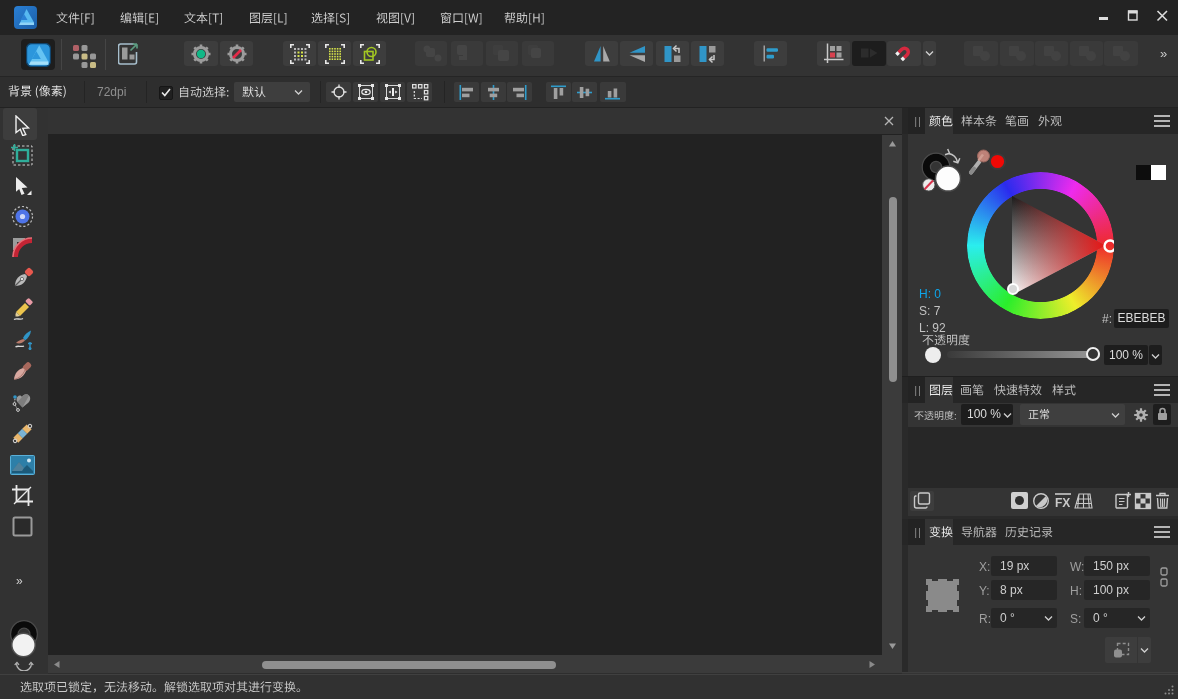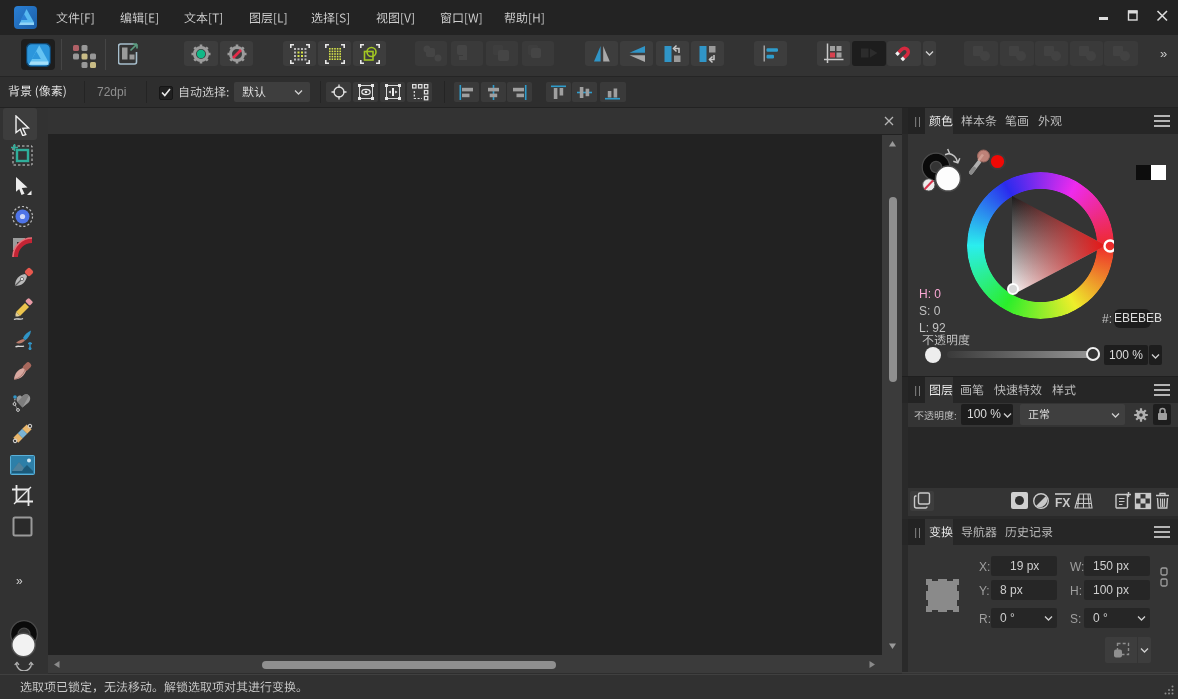--- a/index.html
+++ b/index.html
@@ -595,25 +595,25 @@
           <stop offset="0" stop-color="#d02020" stop-opacity="0"></stop>
             <stop offset="0.55" stop-color="#d82020" stop-opacity="0.55"></stop>
             <stop offset="1" stop-color="#e81414" stop-opacity="1"></stop>
         </linearGradient>
       </defs>
       <path d="M45 24 L45 123 L139 73.5 Z" fill="url(#triv)"></path>
       <path d="M45 24 L45 123 L139 73.5 Z" fill="url(#trir)"></path>
       <circle cx="143" cy="74" r="5.5" fill="none" stroke="#ffffff" stroke-width="2.4"></circle>
       <circle cx="46" cy="117" r="5" fill="#d8d8d8" stroke="#ffffff" stroke-width="2"></circle>
     </svg>
-    <div class="abs" style="left:17px;top:179px;font-size:12px;color:#f9a8d4;">H: 0</div>
-    <div class="abs" style="left:17px;top:196px;font-size:12px;color:#c3c3c3;">S: 0</div>
+    <div class="abs" style="left:17px;top:179px;font-size:12px;color:#0ea5e9;">H: 0</div>
+    <div class="abs" style="left:17px;top:196px;font-size:12px;color:#c3c3c3;">S: 7</div>
     <div class="abs" style="left:17px;top:213px;font-size:12px;color:#c3c3c3;">L: 92</div>
     <div class="abs" style="left:200px;top:204px;font-size:12px;color:#c3c3c3;">#:</div>
-    <div class="inp" style="left:212px;top:201px;width:37px;height:19px;line-height:19px;text-align:center;border-radius:6px;">EBEBEB</div>
+    <div class="inp" style="left:212px;top:201px;width:55px;height:19px;line-height:19px;text-align:center;">EBEBEB</div>
     <svg class="abs" style="left:20px;top:223.0px" width="50" height="18" viewBox="0 0 50 18">
         <path transform="translate(0,13.4)" d="M6.7 -5.7C8.1 -4.8 9.9 -3.4 10.8 -2.4L11.5 -3.1C10.6 -4.1 8.8 -5.4 7.4 -6.3ZM0.8 -9.2V-8.3H6.2C5.0 -6.3 2.9 -4.2 0.5 -3.1C0.7 -2.9 1.0 -2.5 1.1 -2.3C2.8 -3.1 4.3 -4.4 5.5 -5.8V0.9H6.5V-7.0C6.8 -7.4 7.1 -7.9 7.3 -8.3H11.2V-9.2Z M12.7 -9.2C13.4 -8.6 14.2 -7.8 14.6 -7.2L15.3 -7.7C15.0 -8.3 14.1 -9.1 13.4 -9.7ZM22.2 -9.9C20.8 -9.6 18.2 -9.4 16.1 -9.3C16.1 -9.1 16.2 -8.8 16.3 -8.6C17.2 -8.7 18.1 -8.7 19.1 -8.8V-7.9H15.8V-7.2H18.6C17.8 -6.3 16.5 -5.5 15.4 -5.2C15.6 -5.0 15.8 -4.7 15.9 -4.5C17.1 -5.0 18.3 -5.8 19.1 -6.7V-5.1H20.0V-6.8C20.8 -5.8 22.0 -5.0 23.1 -4.6C23.2 -4.8 23.4 -5.1 23.6 -5.2C22.5 -5.6 21.3 -6.3 20.5 -7.2H23.4V-7.9H20.0V-8.9C21.0 -9.0 22.0 -9.1 22.8 -9.3ZM16.7 -4.8V-4.1H18.1C17.9 -2.8 17.4 -1.9 15.7 -1.4C15.9 -1.2 16.1 -0.9 16.2 -0.7C18.1 -1.4 18.7 -2.5 18.9 -4.1H20.4C20.3 -3.7 20.2 -3.4 20.1 -3.1H22.1C22.0 -2.2 21.9 -1.8 21.8 -1.6C21.7 -1.5 21.6 -1.5 21.4 -1.5C21.2 -1.5 20.6 -1.5 20.0 -1.6C20.1 -1.4 20.2 -1.1 20.2 -0.9C20.8 -0.8 21.4 -0.8 21.7 -0.9C22.0 -0.9 22.2 -0.9 22.4 -1.1C22.7 -1.4 22.8 -2.0 23.0 -3.4C23.0 -3.5 23.0 -3.7 23.0 -3.7H21.1L21.3 -4.8ZM15.0 -5.5H12.7V-4.6H14.1V-1.0C13.6 -0.8 13.1 -0.3 12.5 0.2L13.1 1.0C13.8 0.2 14.5 -0.4 14.9 -0.4C15.2 -0.4 15.6 -0.1 16.0 0.2C16.8 0.7 17.8 0.8 19.2 0.8C20.4 0.8 22.4 0.8 23.3 0.7C23.4 0.4 23.5 -0.0 23.6 -0.2C22.4 -0.1 20.6 -0.0 19.2 -0.0C17.9 -0.0 16.9 -0.1 16.2 -0.6C15.6 -0.9 15.3 -1.2 15.0 -1.2Z M28.1 -5.4V-3.0H25.8V-5.4ZM28.1 -6.2H25.8V-8.5H28.1ZM25.0 -9.3V-1.1H25.8V-2.2H28.9V-9.3ZM34.2 -8.7V-6.6H30.9V-8.7ZM30.0 -9.6V-5.3C30.0 -3.4 29.8 -1.1 27.8 0.4C28.0 0.6 28.3 0.9 28.4 1.0C29.8 -0.0 30.4 -1.5 30.7 -2.9H34.2V-0.2C34.2 -0.0 34.2 0.1 33.9 0.1C33.7 0.1 33.0 0.1 32.2 0.0C32.3 0.3 32.5 0.7 32.5 0.9C33.6 0.9 34.2 0.9 34.6 0.8C35.0 0.6 35.1 0.3 35.1 -0.2V-9.6ZM34.2 -5.8V-3.7H30.8C30.9 -4.2 30.9 -4.8 30.9 -5.3V-5.8Z M40.6 -7.7V-6.7H38.7V-5.9H40.6V-3.9H45.3V-5.9H47.2V-6.7H45.3V-7.7H44.4V-6.7H41.5V-7.7ZM44.4 -5.9V-4.7H41.5V-5.9ZM45.1 -2.4C44.6 -1.8 43.8 -1.3 42.9 -0.9C42.1 -1.3 41.4 -1.8 40.9 -2.4ZM38.9 -3.2V-2.4H40.4L40.0 -2.3C40.5 -1.6 41.2 -1.0 42.0 -0.6C40.8 -0.2 39.6 0.0 38.3 0.1C38.4 0.3 38.6 0.7 38.7 0.9C40.2 0.7 41.6 0.4 42.9 -0.1C44.1 0.4 45.5 0.8 47.0 1.0C47.1 0.7 47.4 0.4 47.5 0.2C46.2 0.1 45.0 -0.2 43.9 -0.6C45.0 -1.1 45.9 -1.9 46.4 -2.9L45.8 -3.2L45.7 -3.2ZM41.7 -9.9C41.8 -9.6 42.0 -9.2 42.2 -8.9H37.5V-5.6C37.5 -3.8 37.4 -1.3 36.4 0.6C36.7 0.6 37.1 0.8 37.2 1.0C38.3 -0.9 38.4 -3.7 38.4 -5.6V-8.0H47.4V-8.9H43.2C43.0 -9.3 42.8 -9.8 42.6 -10.1Z" fill="#c3c3c3"></path>
       </svg>
     <div class="abs" style="left:23px;top:239px;width:16px;height:16px;border-radius:50%;background:#ededed;"></div>
     <div class="abs" style="left:45px;top:243px;width:153px;height:7px;border-radius:4px;background:linear-gradient(90deg,#3a3a3a,#9a9a9a);"></div>
     <div class="abs" style="left:184px;top:239px;width:14px;height:14px;border-radius:50%;background:#343434;border:2px solid #f0f0f0;box-sizing:border-box;"></div>
     <div class="inp" style="left:202px;top:237px;width:44px;height:20px;line-height:20px;text-align:center;">100 %</div>
     <div class="inp" style="left:247px;top:237px;width:13px;height:20px;"></div>
     <svg class="abs" style="left:249px;top:245px" width="9" height="7" viewBox="0 0 9 7">
         <path d="M1 1.5 L4.5 5 L8 1.5" stroke="#cfcfcf" stroke-width="1.3" fill="none"></path>
@@ -736,21 +736,21 @@
           <rect x="23" y="0" width="6" height="4"></rect>
         <rect x="8" y="33" width="6" height="4"></rect>
           <rect x="23" y="33" width="6" height="4"></rect>
         <rect x="0" y="8" width="4" height="6"></rect>
           <rect x="0" y="23" width="4" height="6"></rect>
         <rect x="33" y="8" width="4" height="6"></rect>
           <rect x="33" y="23" width="4" height="6"></rect>
       </g>
     </svg>
     <div class="abs" style="left:77px;top:452px;font-size:12px;color:#9f9f9f;">X:</div>
-    <div class="abs" style="left:89px;top:448px;width:66px;height:20px;background:#262626;border-radius:2px;color:#cfcfcf;font-size:12px;line-height:20px;"><span style="margin-left:19px;">19 px</span></div>
+    <div class="abs" style="left:89px;top:448px;width:66px;height:20px;background:#262626;border-radius:2px;color:#cfcfcf;font-size:12px;line-height:20px;"><span style="margin-left:9px;">19 px</span></div>
     <div class="abs" style="left:168px;top:452px;font-size:12px;color:#9f9f9f;">W:</div>
     <div class="abs" style="left:182px;top:448px;width:66px;height:20px;background:#262626;border-radius:2px;color:#cfcfcf;font-size:12px;line-height:20px;"><span style="margin-left:9px;">150 px</span></div>
     <div class="abs" style="left:77px;top:476px;font-size:12px;color:#9f9f9f;">Y:</div>
     <div class="abs" style="left:89px;top:472px;width:66px;height:20px;background:#262626;border-radius:2px;color:#cfcfcf;font-size:12px;line-height:20px;"><span style="margin-left:9px;">8 px</span></div>
     <div class="abs" style="left:168px;top:476px;font-size:12px;color:#9f9f9f;">H:</div>
     <div class="abs" style="left:182px;top:472px;width:66px;height:20px;background:#262626;border-radius:2px;color:#cfcfcf;font-size:12px;line-height:20px;"><span style="margin-left:9px;">100 px</span></div>
     <div class="abs" style="left:77px;top:504px;font-size:12px;color:#9f9f9f;">R:</div>
     <div class="abs" style="left:89px;top:500px;width:66px;height:20px;background:#262626;border-radius:2px;color:#cfcfcf;font-size:12px;line-height:20px;"><span style="margin-left:9px;">0 °</span>
       <svg class="abs" style="left:53px;top:7px" width="9" height="7" viewBox="0 0 9 7">
           <path d="M1 1.5 L4.5 5 L8 1.5" stroke="#cfcfcf" stroke-width="1.3" fill="none"></path>

